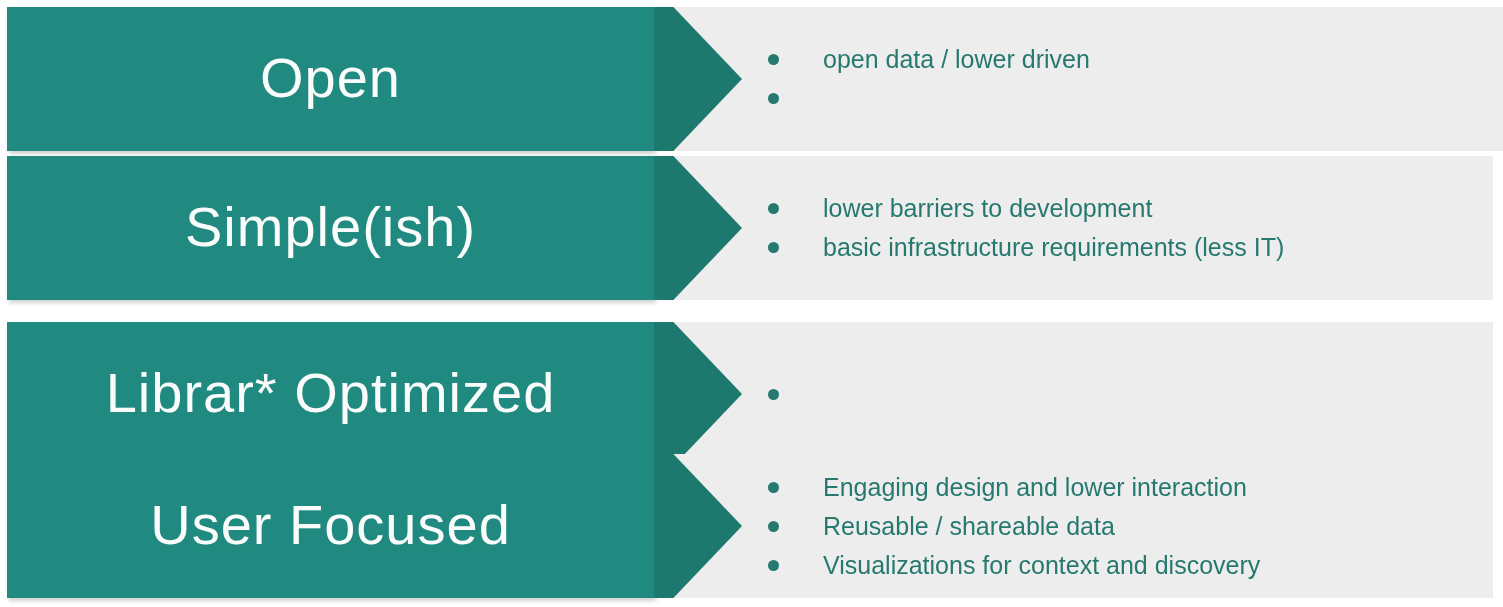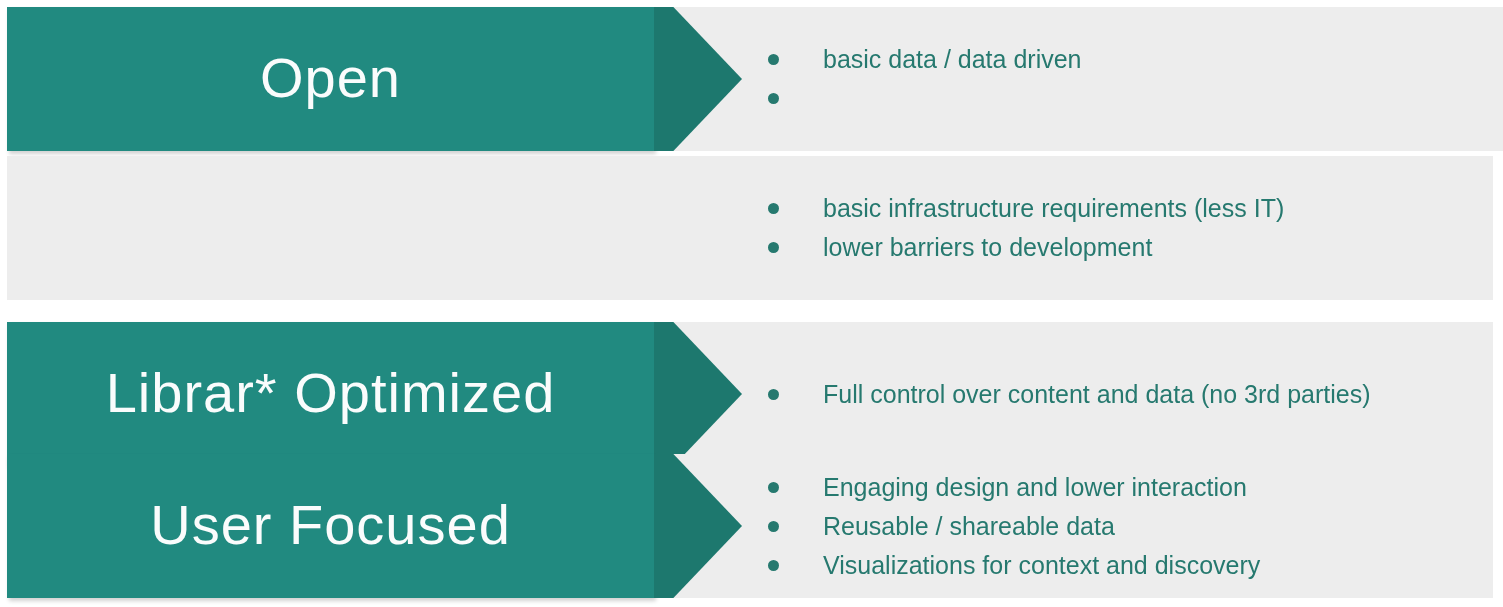--- a/index.html
+++ b/index.html
@@ -71,52 +71,57 @@
   <div class="row r0">
     <div class="arrow">
       <div class="band">
         <div class="label">Open</div>
       </div>
       <div class="head"></div>
     </div>
     <ul class="bullets">
       <li class="bullet">
         <span class="dot"></span>
-        <span>basic data / data driven</span>
+        <span>open data / lower driven</span>
       </li>
       <li class="bullet">
         <span class="dot"></span>
       </li>
     </ul>
   </div>
 
   <div class="row r1">
+    <div class="arrow">
+      <div class="band">
+        <div class="label">Simple(ish)</div>
+      </div>
+      <div class="head"></div>
+    </div>
     <ul class="bullets">
       <li class="bullet">
         <span class="dot"></span>
-        <span>basic infrastructure requirements (less IT)</span>
+        <span>lower barriers to development</span>
       </li>
       <li class="bullet">
         <span class="dot"></span>
-        <span>lower barriers to development</span>
+        <span>basic infrastructure requirements (less IT)</span>
       </li>
     </ul>
   </div>
 
   <div class="row r2">
     <div class="arrow">
       <div class="band">
         <div class="label">Librar* Optimized</div>
       </div>
       <div class="head"></div>
     </div>
     <ul class="bullets">
       <li class="bullet">
         <span class="dot"></span>
-        <span>Full control over content and data (no 3rd parties)</span>
       </li>
     </ul>
   </div>
 
   <div class="row r3">
     <div class="arrow">
       <div class="band">
         <div class="label">User Focused</div>
       </div>
       <div class="head"></div>

